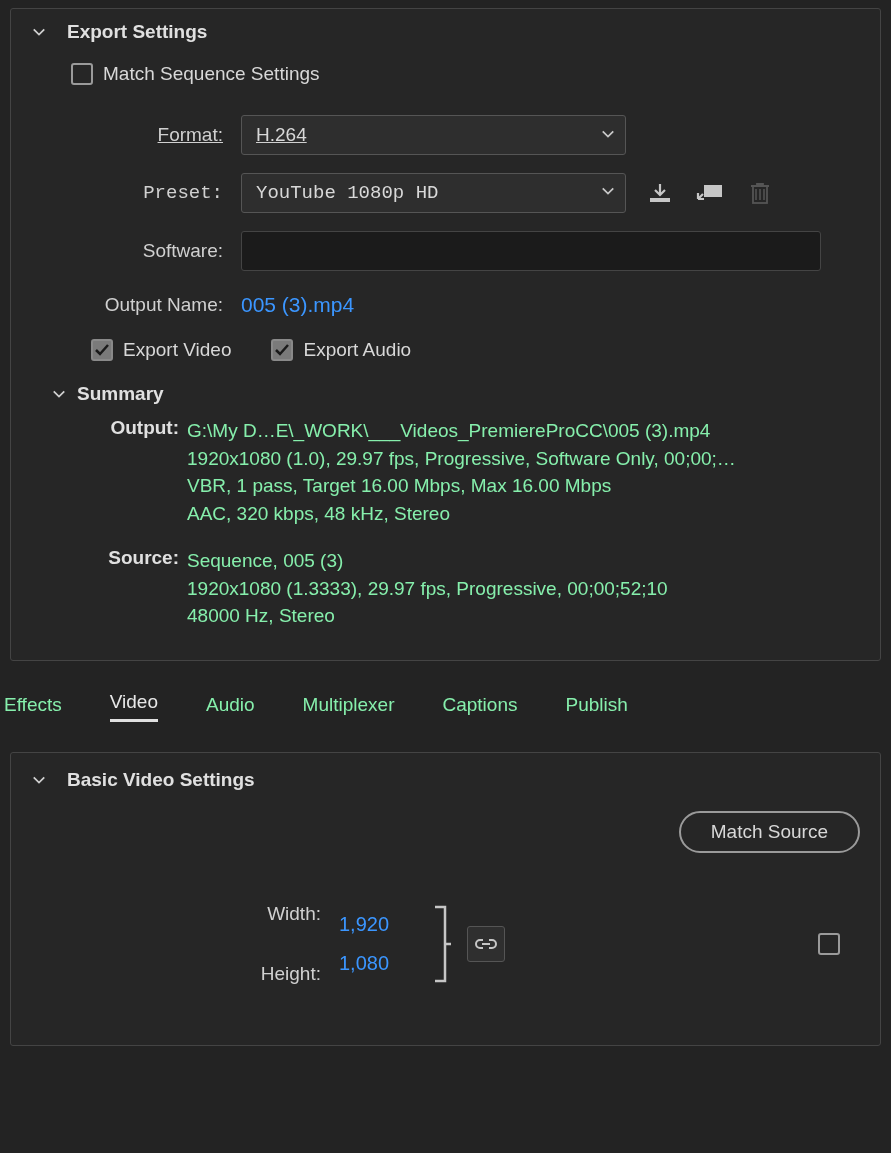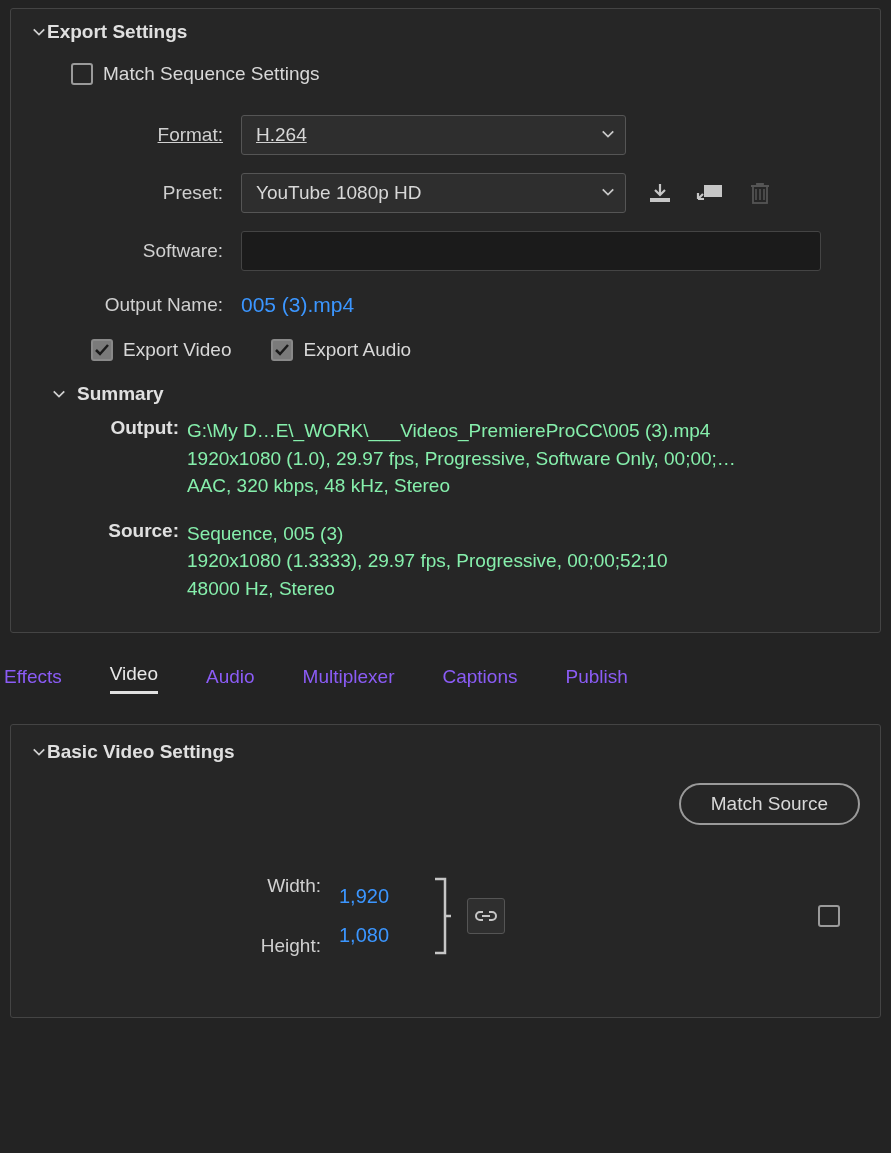--- a/index.html
+++ b/index.html
@@ -15,21 +15,21 @@
 .panel {
   border: 1px solid #444;
   border-radius: 3px;
   background: #262626;
   padding: 12px 20px 30px 20px;
   margin: 8px 10px 0 10px;
 }
 .section-header {
   display: flex;
   align-items: center;
-  gap: 0;
+  gap: 20px;
   margin-bottom: 20px;
 }
 .chevron-down {
   width: 16px; height: 16px;
   display: inline-flex; align-items: center; justify-content: center;
 }
 .chevron-down svg { width: 14px; height: 14px; }
 .section-title {
   font-size: 19px;
   font-weight: 600;
@@ -103,21 +103,21 @@
 .summary-label { text-align: right; font-weight: 600; color: #e0e0e0; font-size: 19px;}
 .summary-text { color: #86efac; font-size: 19px; line-height: 1.45; }
 .tabs {
   display: flex;
   gap: 48px;
   padding: 30px 0 12px 0;
   margin: 0 10px;
   align-items: flex-end;
 }
 .tab {
-  color: #8b5cf6;
+  color: #86efac;
   font-size: 19px;
   cursor: pointer;
   padding-bottom: 6px;
 }
 .tab.active {
   color: #e8e8e8;
   border-bottom: 3px solid #e0e0e0;
   font-weight: 500;
 }
 .lower-panel {
@@ -152,21 +152,21 @@
   width: 38px; height: 36px;
   border: 1px solid #555;
   border-radius: 3px;
   background: #2f2f2f;
   display: flex; align-items: center; justify-content: center;
   cursor: pointer;
 }
 .right-check { margin-left: auto; margin-right: 20px; }
 .format-row { display:flex; align-items:center; margin: 30px 0 18px 0; text-decoration: underline; }
 .format-row .dropdown { width: 385px; }
-.preset-row { display:flex; align-items:center; margin: 18px 0; }
+.preset-row { display:flex; align-items:center; margin: 18px 0; font-family: Liberation Mono, monospace; }
 .preset-row .dropdown { width: 385px; }
 .comments-row { display:flex; align-items:center; margin: 18px 0; }
 .output-row { display:flex; align-items:center; margin: 22px 0; }
 .export-row { display:flex; align-items:center; margin: 18px 0 0 60px; gap: 40px; }
 .export-item { display:flex; align-items:center; }
 .match-row { display:flex; align-items:center; margin-left: 40px; }
 </style>
 </head>
 <body>
 
@@ -266,20 +266,21 @@
             <path d="M2 5 l6 6 l6 -6" fill="none" stroke="#d0d0d0" stroke-width="2"></path>
           </svg>
       </span>
       <span class="summary-title">Summary</span>
     </div>
     <div class="summary-grid">
       <div class="summary-label">Output:</div>
       <div class="summary-text">
         <div>G:\My D…E\_WORK\___Videos_PremiereProCC\005 (3).mp4</div>
         <div>1920x1080 (1.0), 29.97 fps, Progressive, Software Only, 00;00;…</div>
+        <div>VBR, 1 pass, Target 16.00 Mbps, Max 16.00 Mbps</div>
         <div>AAC, 320 kbps, 48 kHz, Stereo</div>
       </div>
       <div class="summary-label" style="margin-top:14px">Source:</div>
       <div class="summary-text" style="margin-top:14px">
         <div>Sequence, 005 (3)</div>
         <div>1920x1080 (1.3333), 29.97 fps, Progressive, 00;00;52;10</div>
         <div>48000 Hz, Stereo</div>
       </div>
     </div>
   </div>

